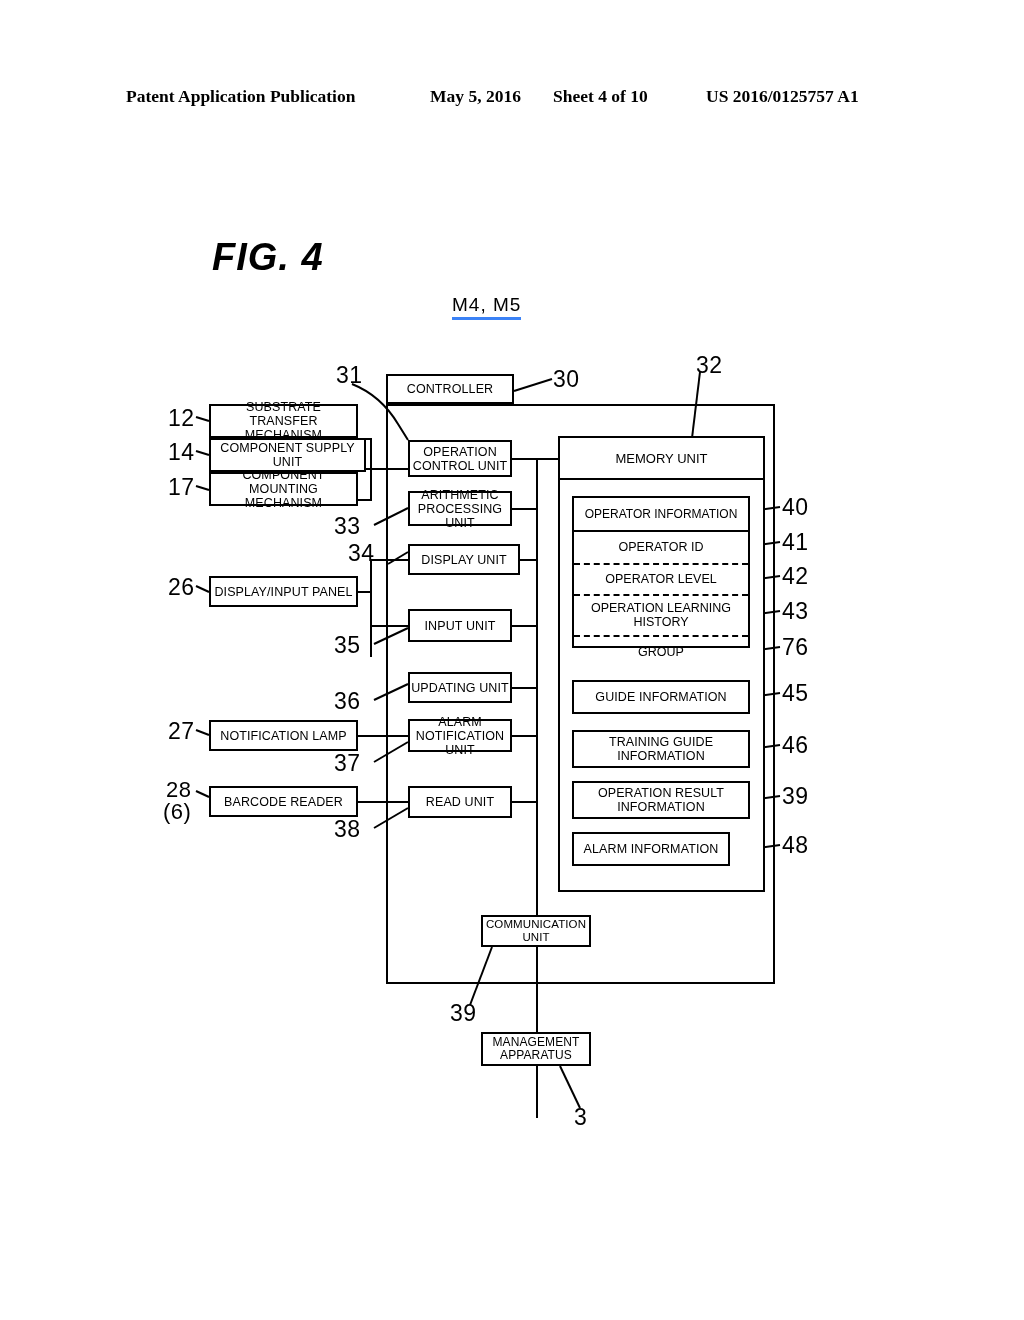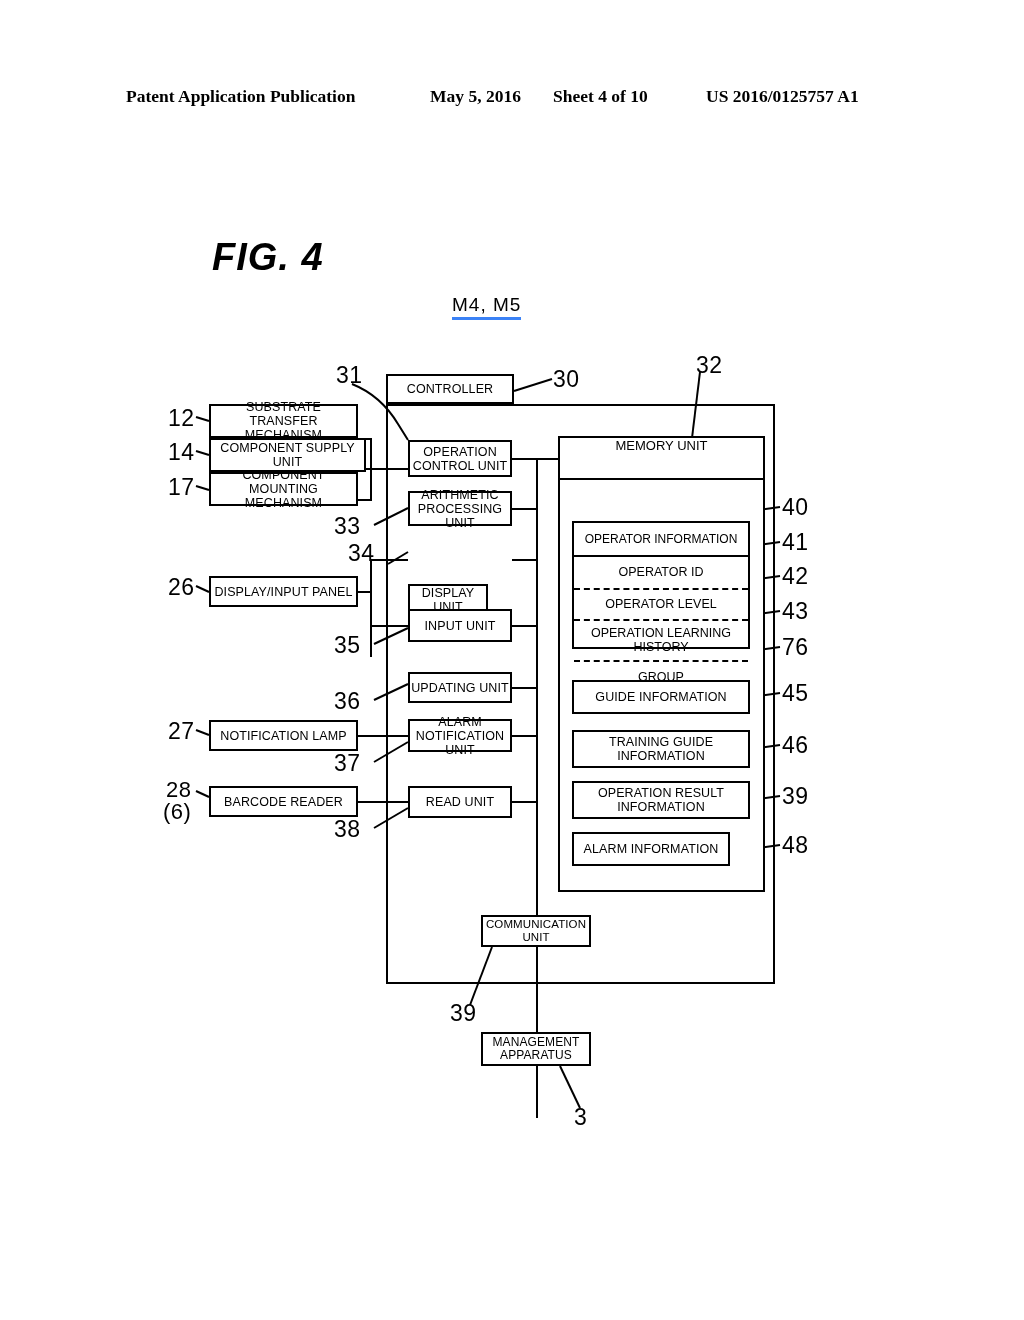--- a/index.html
+++ b/index.html
@@ -114,36 +114,36 @@
   }
   #memory-title {
     position: absolute;
     left: 0;
     top: 0;
     width: 100%;
     height: 42px;
     border-bottom: 2px solid #000;
     box-sizing: border-box;
     display: flex;
+    align-items: center;
     justify-content: center;
     font-size: 13px;
   }
 
   
   #operator-block {
     position: absolute;
     left: 572px;
     top: 496px;
     width: 178px;
-    height: 128px;
+    height: 152px;
     border: 2px solid #000;
     box-sizing: border-box;
     background: #fff;
     z-index: 5;
-    margin-top: 25px;
   }
   #operator-block .opi-head {
     height: 32px;
     border-bottom: 2px solid #000;
     display: flex;
     align-items: center;
     justify-content: center;
     font-size: 12px;
     text-align: center;
   }
@@ -257,21 +257,21 @@
   <div class="box" style="left:209px; top:786px; width:149px; height:31px;">
     <span>BARCODE READER</span>
   </div>
 
   <div class="box" style="left:408px; top:440px; width:104px; height:37px;">
     <span>OPERATION CONTROL UNIT</span>
   </div>
   <div class="box" style="left:408px; top:491px; width:104px; height:35px;">
     <span>ARITHMETIC PROCESSING UNIT</span>
   </div>
-  <div class="box" style="left:408px; top:544px; width:80px; height:31px;margin-top:40px;">
+  <div class="box" style="left:408px; top:544px; width:112px; height:31px;">
     <span>DISPLAY UNIT</span>
   </div>
   <div class="box" style="left:408px; top:609px; width:104px; height:33px;">
     <span>INPUT UNIT</span>
   </div>
   <div class="box" style="left:408px; top:672px; width:104px; height:31px;">
     <span>UPDATING UNIT</span>
   </div>
   <div class="box" style="left:408px; top:719px; width:104px; height:33px;">
     <span>ALARM NOTIFICATION UNIT</span>

